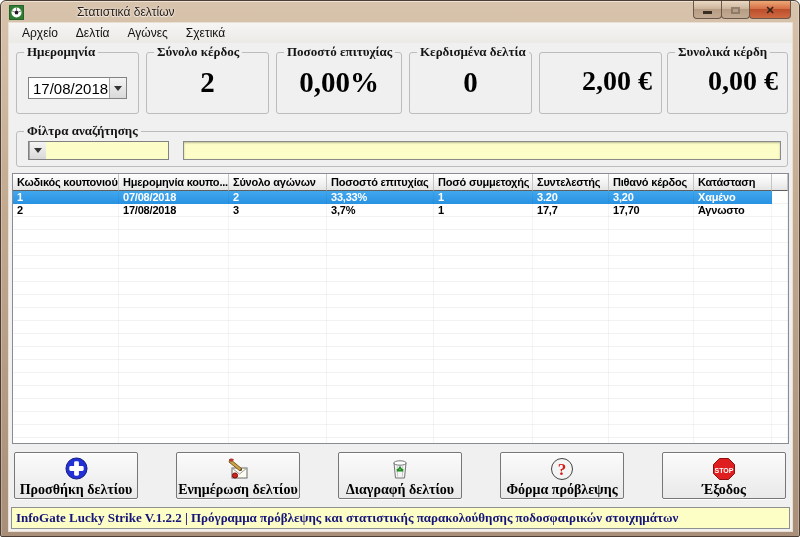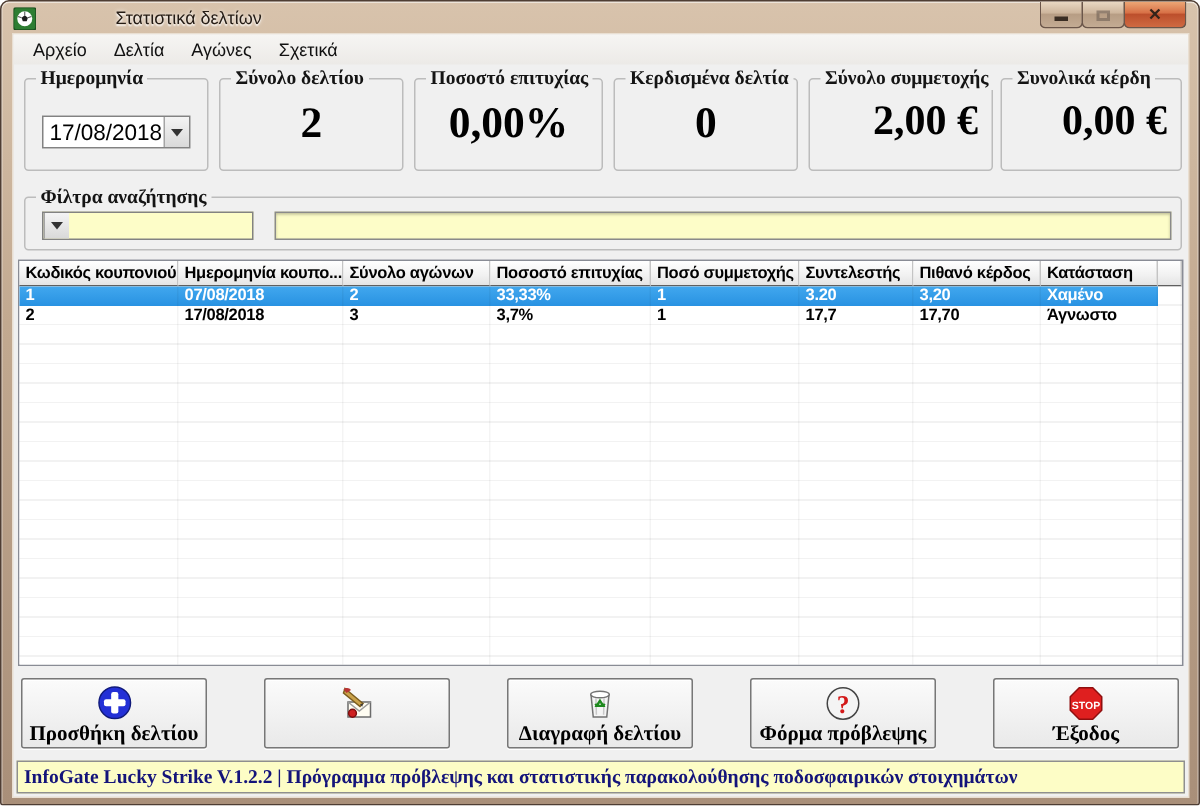--- a/index.html
+++ b/index.html
@@ -116,36 +116,35 @@
       <span class="gb-label">Ημερομηνία</span>
       <div class="combo" style="margin:24px 11px 0 11px;">
         <div class="cval">17/08/2018</div>
         <div class="cbtn">
             <div class="arrow"></div>
           </div>
       </div>
     </div>
 
     <div class="gbox" style="left:137px;top:29px;width:123px;height:62px;">
-      <span class="gb-label">Σύνολο δελτίου</span>
+      <span class="gb-label">Σύνολο κέρδος</span>
       <div class="statval">2</div>
     </div>
 
     <div class="gbox" style="left:267px;top:29px;width:126px;height:62px;">
       <span class="gb-label">Ποσοστό επιτυχίας</span>
       <div class="statval">0,00%</div>
     </div>
 
     <div class="gbox" style="left:400px;top:29px;width:123px;height:62px;">
       <span class="gb-label">Κερδισμένα δελτία</span>
       <div class="statval">0</div>
     </div>
 
     <div class="gbox" style="left:530px;top:29px;width:123px;height:62px;">
-      <span class="gb-label">Σύνολο συμμετοχής</span>
       <div class="statval money">2,00 €</div>
     </div>
 
     <div class="gbox" style="left:658px;top:29px;width:121px;height:62px;">
       <span class="gb-label">Συνολικά κέρδη</span>
       <div class="statval money">0,00 €</div>
     </div>
 
     <div class="gbox" style="left:7px;top:108px;width:772px;height:36px;">
       <span class="gb-label">Φίλτρα αναζήτησης</span>
@@ -221,20 +220,21 @@
         <div class="bicon">
           <svg width="26" height="24" viewBox="0 0 26 24">
             <rect x="7" y="11" width="15" height="10" fill="#fffdf2" stroke="#6b6b6b"></rect>
             <polyline points="7,11 14.5,17 22,11" fill="none" stroke="#9a9a9a"></polyline>
             <circle cx="10" cy="18.5" r="2.6" fill="#cf2020" stroke="#7d0f0f"></circle>
             <path d="M5,2 L17,12 L15,14 L4,5 Z" fill="#caa24a" stroke="#7a5c1e"></path>
             <path d="M15,12.5 L17,12 L16.5,14.2 Z" fill="#3a3a3a"></path>
             <path d="M4,2.5 C6,1 8,1.5 9,3 L6,5 Z" fill="#b93333"></path>
           </svg>
         </div>
+        <div class="blabel">Ενημέρωση δελτίου</div>
       </div>
 
       <div class="bigbtn">
         <div class="bicon">
           <svg width="24" height="24" viewBox="0 0 24 24">
             <path d="M6,6 L18,6 L16.5,21 L7.5,21 Z" fill="#f5f5f5" stroke="#737373"></path>
             <ellipse cx="12" cy="6" rx="6.2" ry="2.2" fill="#ffffff" stroke="#737373"></ellipse>
             <line x1="9.3" y1="8.5" x2="9.6" y2="19.5" stroke="#c9c9c9"></line>
             <line x1="14.7" y1="8.5" x2="14.4" y2="19.5" stroke="#c9c9c9"></line>
             <path d="M12,10.2 L14.2,13.6 L9.8,13.6 Z" fill="none" stroke="#1f8a1f" stroke-width="1.6"></path>

